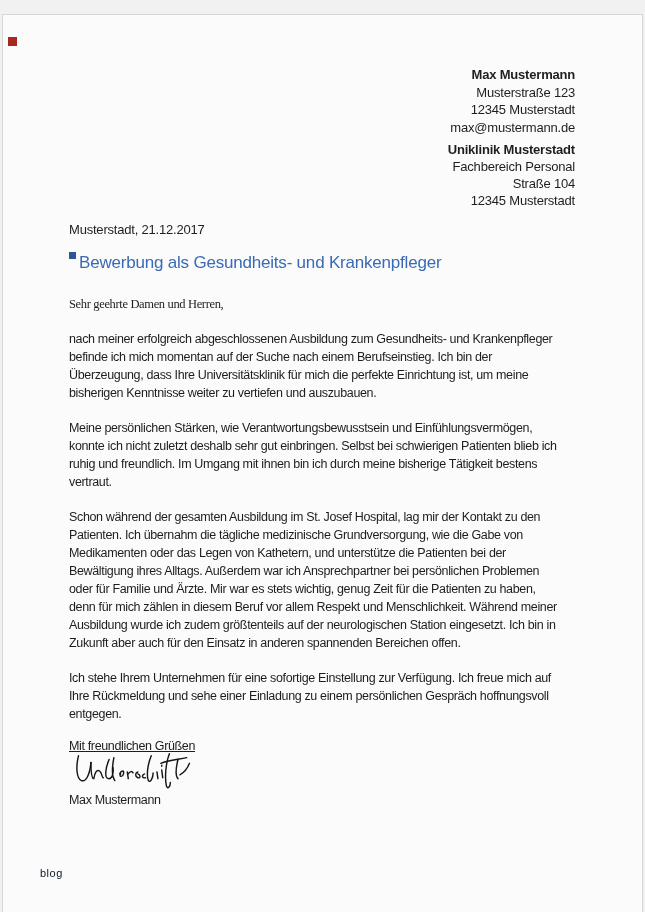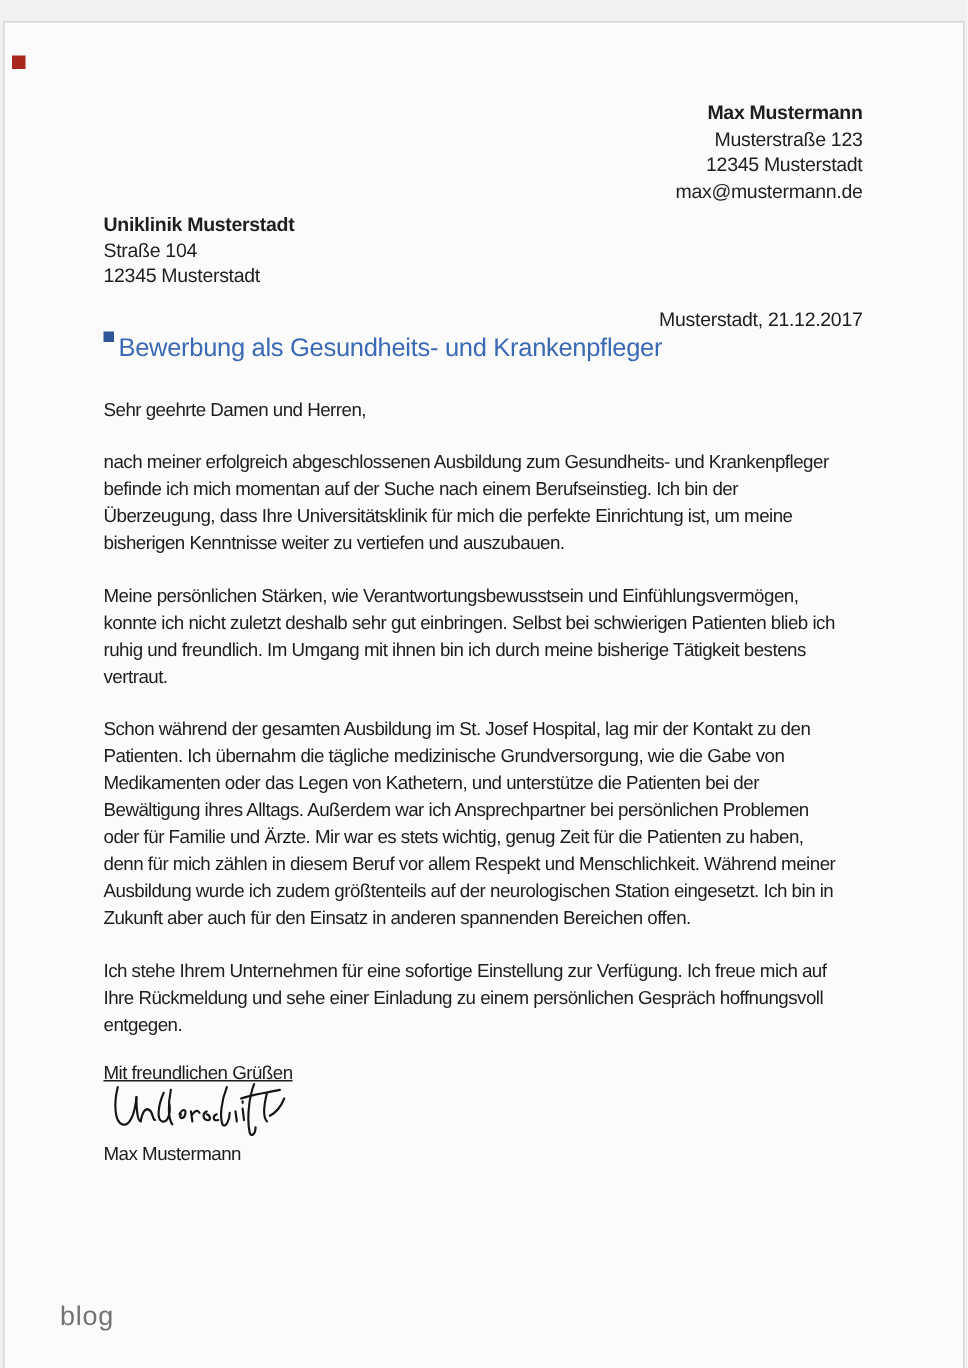--- a/index.html
+++ b/index.html
@@ -32,37 +32,37 @@
     margin-top: 51px;
     text-align: right;
     font-size: 13px;
     line-height: 17.5px;
     letter-spacing: -0.2px;
     color: #1e1e1e;
   }
   .sender .name { font-weight: bold; }
   .recipient {
     margin-top: 5px;
-    text-align: left;
+    text-align: right;
     font-size: 13px;
     line-height: 17px;
     letter-spacing: -0.2px;
     color: #1e1e1e;
   }
   .recipient .name { font-weight: bold; }
   .dateline {
     margin-top: 12px;
-    text-align: right;
+    text-align: left;
     font-size: 13px;
     line-height: 17px;
     letter-spacing: -0.2px;
     color: #1e1e1e;
   }
   .subject {
-    margin-top: 0;
+    margin-top: 14px;
     font-size: 17px;
     line-height: 21px;
     letter-spacing: -0.2px;
     color: #3a6ab5;
     white-space: nowrap;
   }
   .subject .bullet {
     display: inline-block;
     width: 7px; height: 7px;
     background: #2e5596;
@@ -70,21 +70,21 @@
     top: -9px;
     margin-right: 3px;
   }
   .salutation, .para {
     font-size: 12.5px;
     line-height: 18px;
     letter-spacing: -0.35px;
     color: #1d1d1d;
     white-space: pre;
   }
-  .salutation { margin-top: 22px; }
+  .salutation { margin-top: 22px; font-family: Liberation Serif, serif; }
   .para { margin-top: 17px; }
   .regards {
     margin-top: 14px;
     font-size: 12.5px;
     line-height: 18px;
     letter-spacing: -0.35px;
     color: #1d1d1d;
     text-decoration: underline;
   }
   .signature {
@@ -102,22 +102,22 @@
   .signer {
     margin-top: -2px;
     font-size: 12.5px;
     line-height: 18px;
     letter-spacing: -0.35px;
     color: #1d1d1d;
   }
   .watermark {
     position: absolute;
     left: 37px; top: 852px;
-    font-size: 18px;
-    color: #737373;
+    font-size: 11px;
+    color: #0f172a;
     letter-spacing: 0.5px;
   }
 </style>
 </head>
 <body>
 
 <div class="page">
 
   <div class="red-marker"></div>
 
@@ -125,20 +125,21 @@
 
     <div class="sender">
       <div class="name">Max Mustermann</div>
       <div>Musterstraße 123</div>
       <div>12345 Musterstadt</div>
       <div>max@mustermann.de</div>
     </div>
 
     <div class="recipient">
       <div class="name">Uniklinik Musterstadt</div>
+      <div>Fachbereich Personal</div>
       <div>Straße 104</div>
       <div>12345 Musterstadt</div>
     </div>
 
     <div class="dateline">Musterstadt, 21.12.2017</div>
 
     <div class="subject"><span class="bullet"></span><span>Bewerbung als Gesundheits- und Krankenpfleger</span></div>
 
     <div class="salutation">Sehr geehrte Damen und Herren,</div>
 

